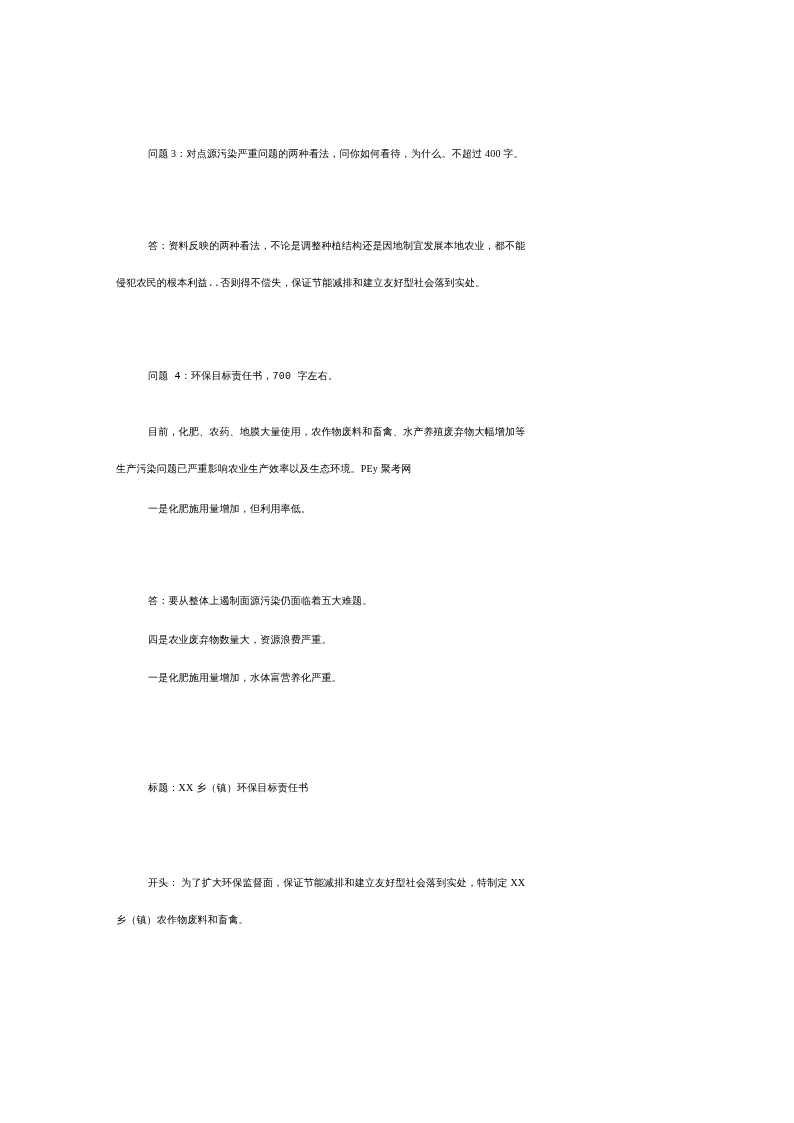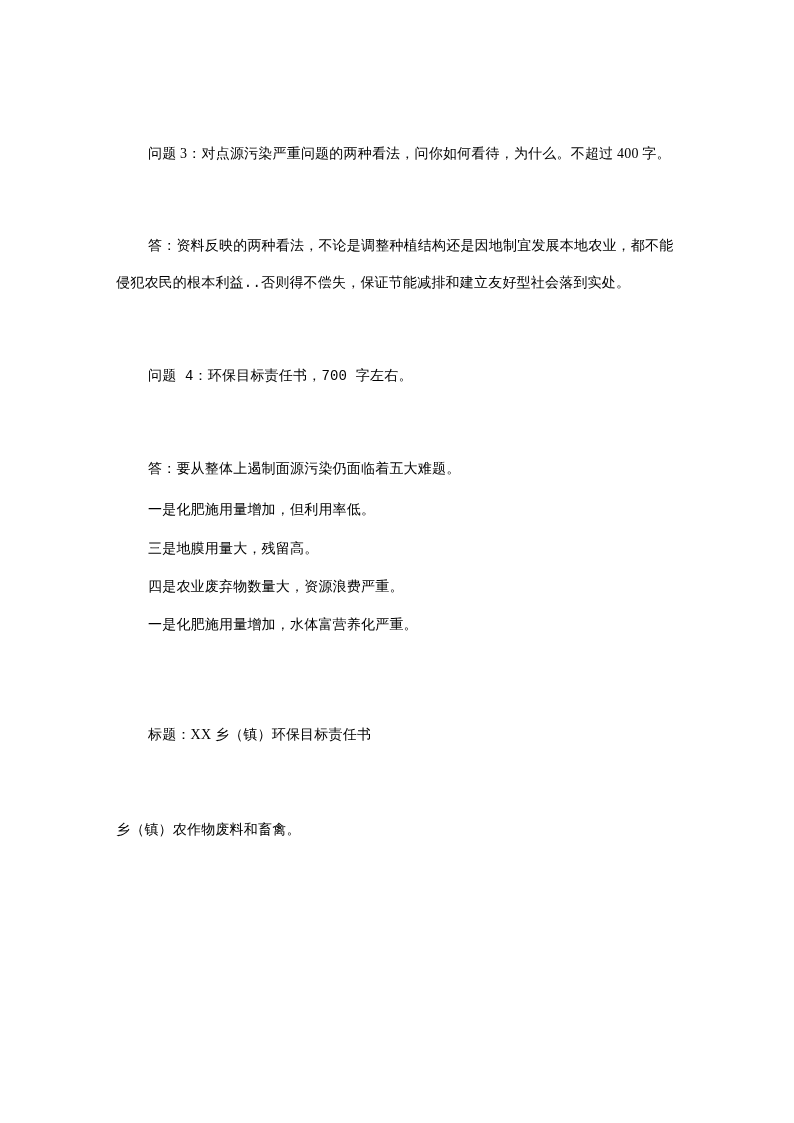--- a/index.html
+++ b/index.html
@@ -15,21 +15,21 @@
     box-sizing: border-box;
     padding-top: 135px;
     overflow: hidden;
     font-family: "Liberation Serif", "DejaVu Serif", serif;
     color: #000000;
   }
   .para {
     margin-left: 116px;
     margin-right: 116px;
     width: 562px;
-    font-size: 14px;
+    font-size: 10px;
     line-height: 37px;
     letter-spacing: 0.2px;
     margin-top: 0;
     margin-bottom: 0;
   }
   .line { display: block; white-space: nowrap; }
   .line.indent { text-indent: 32px; }
   
   .mt56 { margin-top: 56px; font-family: Liberation Mono, monospace; }
   .mt18 { margin-top: 18px; }
@@ -50,43 +50,45 @@
 
   <p class="para mt56">
     <span class="line indent">答：资料反映的两种看法，不论是调整种植结构还是因地制宜发展本地农业，都不能</span>
     <span class="line">侵犯农民的根本利益..否则得不偿失，保证节能减排和建立友好型社会落到实处。</span>
   </p>
 
   <p class="para mt56">
     <span class="line indent">问题 4：环保目标责任书，700 字左右。</span>
   </p>
 
-
-  <p class="para mt56">
-    <span class="line indent">答：要从整体上遏制面源污染仍面临着五大难题。</span>
+  <p class="para mt18">
+    <span class="line indent">目前，化肥、农药、地膜大量使用，农作物废料和畜禽、水产养殖废弃物大幅增加等</span>
+    <span class="line">生产污染问题已严重影响农业生产效率以及生态环境。PEy 聚考网</span>
   </p>
 
   <p class="para mt3">
     <span class="line indent">一是化肥施用量增加，但利用率低。</span>
   </p>
 
+  <p class="para mt56">
+    <span class="line indent">答：要从整体上遏制面源污染仍面临着五大难题。</span>
+  </p>
 
-  <p class="para mt2">
-    <span class="line indent">三是地膜用量大，残留高。</span>
-  </p>
+
 
   <p class="para mt1">
     <span class="line indent">四是农业废弃物数量大，资源浪费严重。</span>
   </p>
 
   <p class="para mt1">
     <span class="line indent">一是化肥施用量增加，水体富营养化严重。</span>
   </p>
 
   <p class="para mt73">
     <span class="line indent">标题：XX 乡（镇）环保目标责任书</span>
   </p>
 
   <p class="para mt58">
+    <span class="line indent">开头： 为了扩大环保监督面，保证节能减排和建立友好型社会落到实处，特制定 XX</span>
     <span class="line">乡（镇）农作物废料和畜禽。</span>
   </p>
 
 </div>
 
 </body></html>

